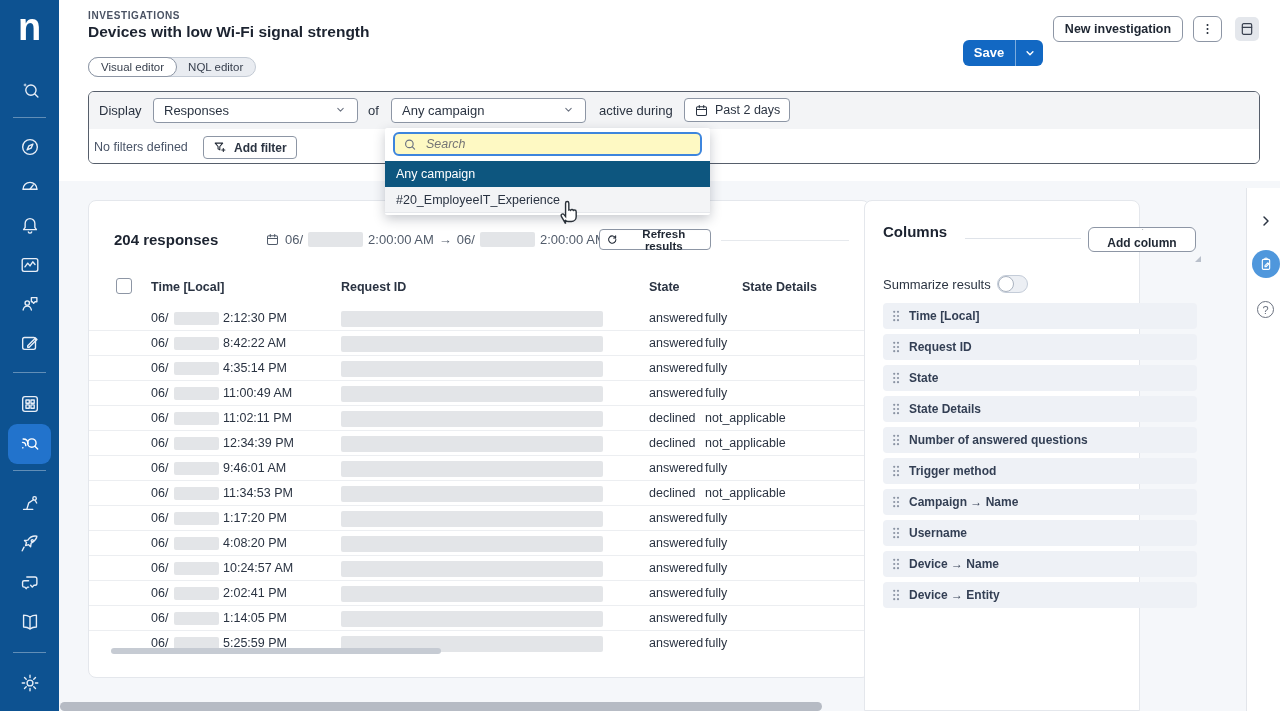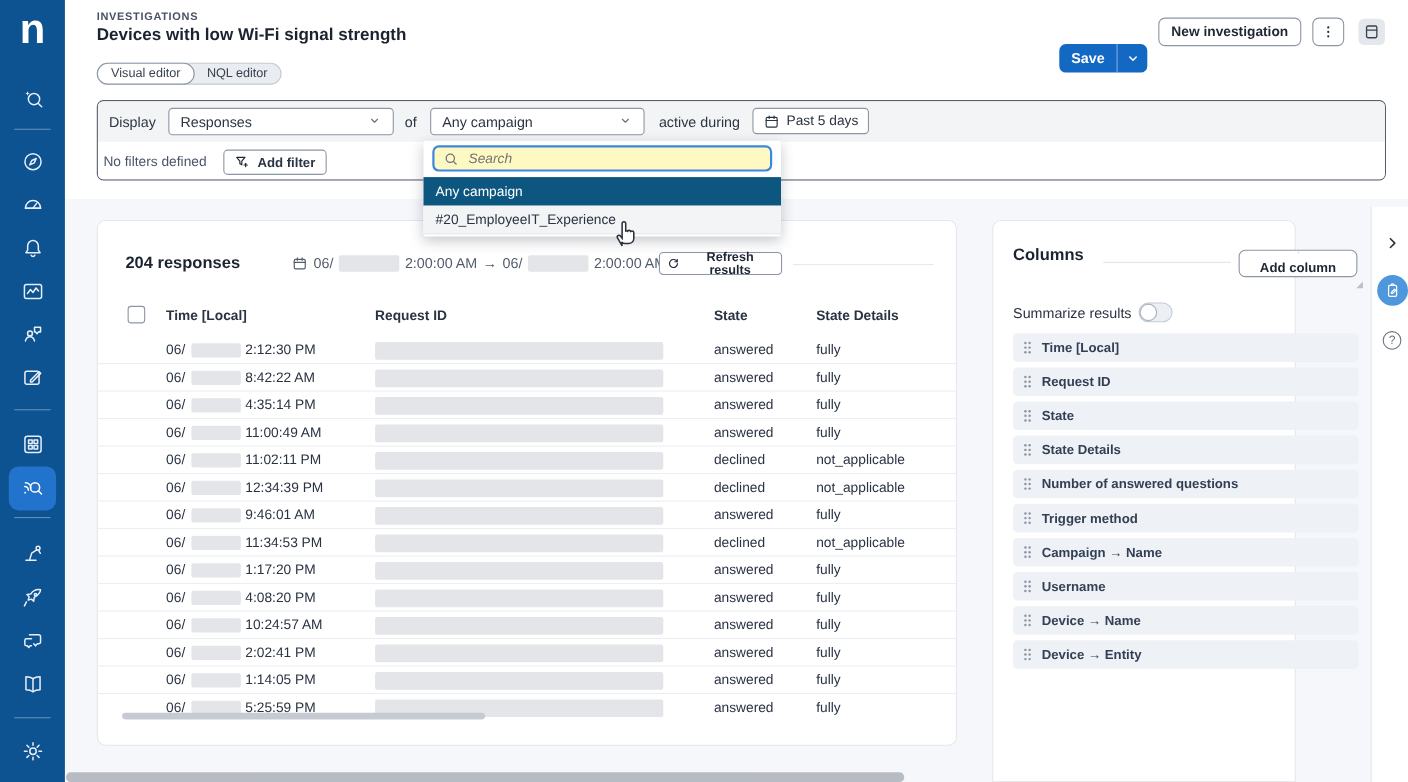--- a/index.html
+++ b/index.html
@@ -67,27 +67,27 @@
   .redact{display:inline-block;background:#e3e5e8;border-radius:2px;vertical-align:middle;}
   .rd-date{width:55px;height:15px;}
   .refresh{position:absolute;left:510px;top:28px;width:112px;height:21px;font-weight:bold;font-size:11.5px;border-radius:4px;gap:5px;}
   .hdr-dash{position:absolute;left:632px;top:39px;width:128px;height:1px;background:#e6e9ed;}
   .thead{position:absolute;left:0;top:72px;width:100%;height:28px;}
   .thead span{position:absolute;font-size:12.5px;font-weight:bold;color:#2a3342;line-height:28px;}
   .checkbox{position:absolute;left:27px;top:77px;width:16px;height:16px;border:1.5px solid #8d96a5;border-radius:3px;background:#fff;cursor:pointer;}
   .tbody{position:absolute;left:0;top:105px;width:100%;height:346px;overflow:hidden;}
   .t-row{position:relative;height:25px;border-bottom:1px solid #eceef1;font-size:12.5px;color:#2a3342;}
   .t-row span{position:absolute;line-height:25px;}
-  .c-date{left:62px;} .c-time{left:134px;} .c-state{left:560px;} .c-details{left:653px;}
+  .c-date{left:62px;} .c-time{left:134px;} .c-state{left:560px;} .c-details{left:616px;}
   .c-redact1{left:85px;top:6px;width:45px;height:13px;background:#e3e5e8;border-radius:2px;}
   .c-reqid{left:252px;top:5px;width:262px;height:16px;background:#e3e5e8;border-radius:2px;}
   .hscroll-inner{position:absolute;left:22px;top:447px;width:330px;height:6px;border-radius:3px;background:#c6cbd3;cursor:pointer;}
 
   
-  .card-columns{left:902px;top:200px;width:276px;height:511px;border-radius:8px 8px 0 0;padding-left:16px;}
+  .card-columns{left:864px;top:200px;width:276px;height:511px;border-radius:8px 8px 0 0;padding-left:16px;}
   .col-title{position:absolute;left:18px;top:22px;font-size:15px;font-weight:bold;color:#1c2330;}
   .col-title-line{position:absolute;left:100px;top:37px;width:116px;height:1px;background:#dfe3e9;}
   .addcol{position:absolute;left:223px;top:26px;width:108px;height:25px;font-weight:bold;font-size:12px;border-radius:6px;gap:6px;flex-direction:column;}
   .grip{position:absolute;left:330px;top:55px;width:0;height:0;border-left:6px solid transparent;border-bottom:6px solid #b9c0cb;}
   .sumlabel{position:absolute;left:18px;top:75px;font-size:13px;color:#2b3442;line-height:18px;}
   .toggle{position:absolute;left:132px;top:74px;width:31px;height:18px;background:#eceff4;border:1px solid #c4ccd8;border-radius:9px;cursor:pointer;}
   .toggle .knob{position:absolute;left:0px;top:0px;width:16px;height:16px;background:#fff;border:1px solid #aab3c0;border-radius:50%;}
   .col-items{position:absolute;left:18px;top:102px;width:314px;}
   .col-item{height:26px;margin-bottom:5px;background:#eef1f6;border-radius:4px;display:flex;align-items:center;padding-left:9px;gap:9px;cursor:grab;}
   .col-item .lbl{font-size:12px;font-weight:bold;color:#333f54;}
@@ -270,21 +270,21 @@
             </svg></span>
       </div>
       <span class="qlabel" style="left:510px">active during</span>
       <div class="chip-btn" style="position:absolute;left:595px;top:6px;height:24px">
         <svg class="ic" viewBox="0 0 24 24" width="15" height="15" stroke="#2b3442" fill="none" stroke-width="1.7">
             <rect x="4" y="6" width="16" height="14" rx="2"></rect>
             <line x1="4" y1="10.5" x2="20" y2="10.5"></line>
             <line x1="8.5" y1="4" x2="8.5" y2="7.5"></line>
             <line x1="15.5" y1="4" x2="15.5" y2="7.5"></line>
           </svg>
-        <span>Past 5 days</span>
+        <span>Past 2 days</span>
       </div>
     </div>
     <div class="qrow2">
       <span class="nofilters" style="left:5px">No filters defined</span>
       <div class="chip-btn addfilter" style="position:absolute;left:114px;top:7px">
         <svg class="ic" viewBox="0 0 24 24" width="15" height="15" stroke="#1f2733" fill="none" stroke-width="1.7">
             <path d="M3.5 5h12l-4.6 5.4v5.4l-2.8-1.6v-3.8z"></path>
             <line x1="16.5" y1="13.5" x2="16.5" y2="18.5"></line>
             <line x1="14" y1="16" x2="19" y2="16"></line>
           </svg>

